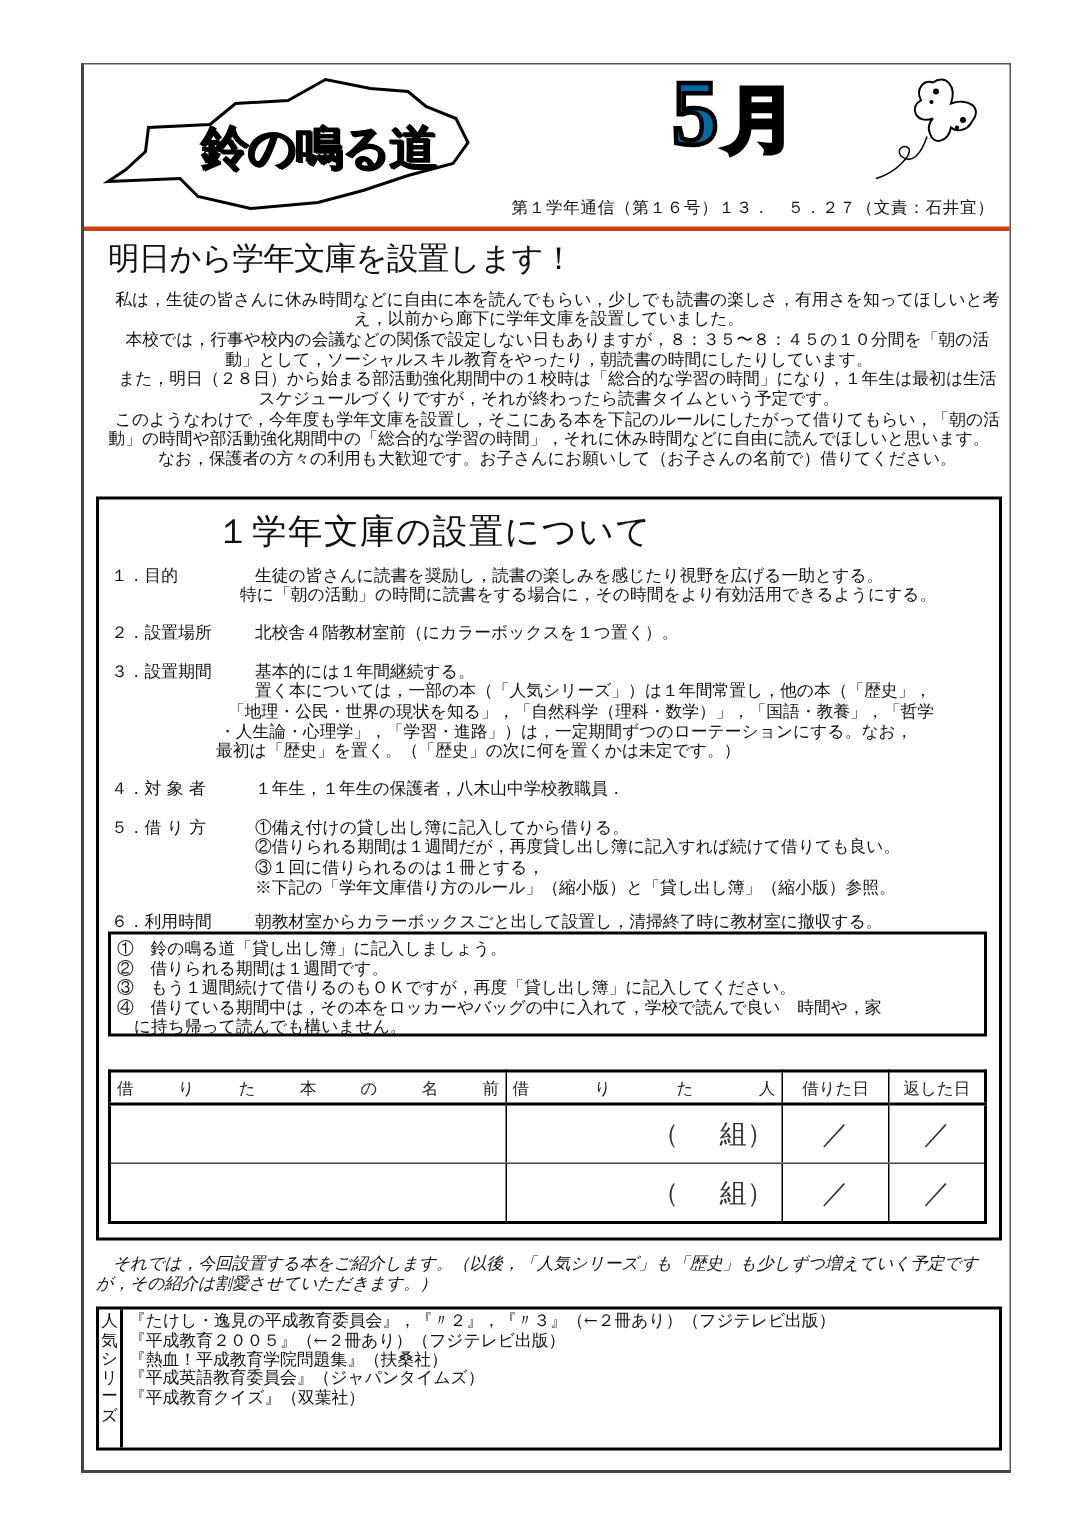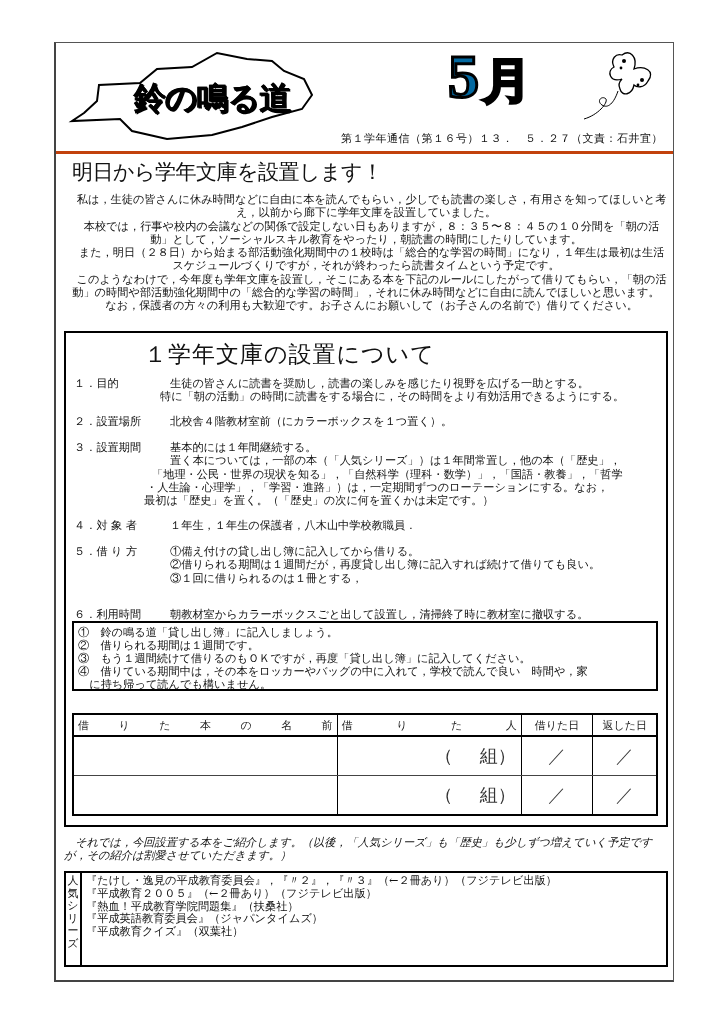--- a/index.html
+++ b/index.html
@@ -111,20 +111,21 @@
       <div class="body">
         <div>１年生，１年生の保護者，八木山中学校教職員．</div>
       </div>
     </div>
     <div class="item" style="top:212px">
       <div class="num">５．借 り 方</div>
       <div class="body">
         <div>①備え付けの貸し出し簿に記入してから借りる。</div>
         <div>②借りられる期間は１週間だが，再度貸し出し簿に記入すれば続けて借りても良い。</div>
         <div>③１回に借りられるのは１冊とする，</div>
+        <div>※下記の「学年文庫借り方のルール」（縮小版）と「貸し出し簿」（縮小版）参照。</div>
       </div>
     </div>
     <div class="item" style="top:275px">
       <div class="num">６．利用時間</div>
       <div class="body">
         <div>朝教材室からカラーボックスごと出して設置し，清掃終了時に教材室に撤収する。</div>
       </div>
     </div>
 
     <div class="notice">

